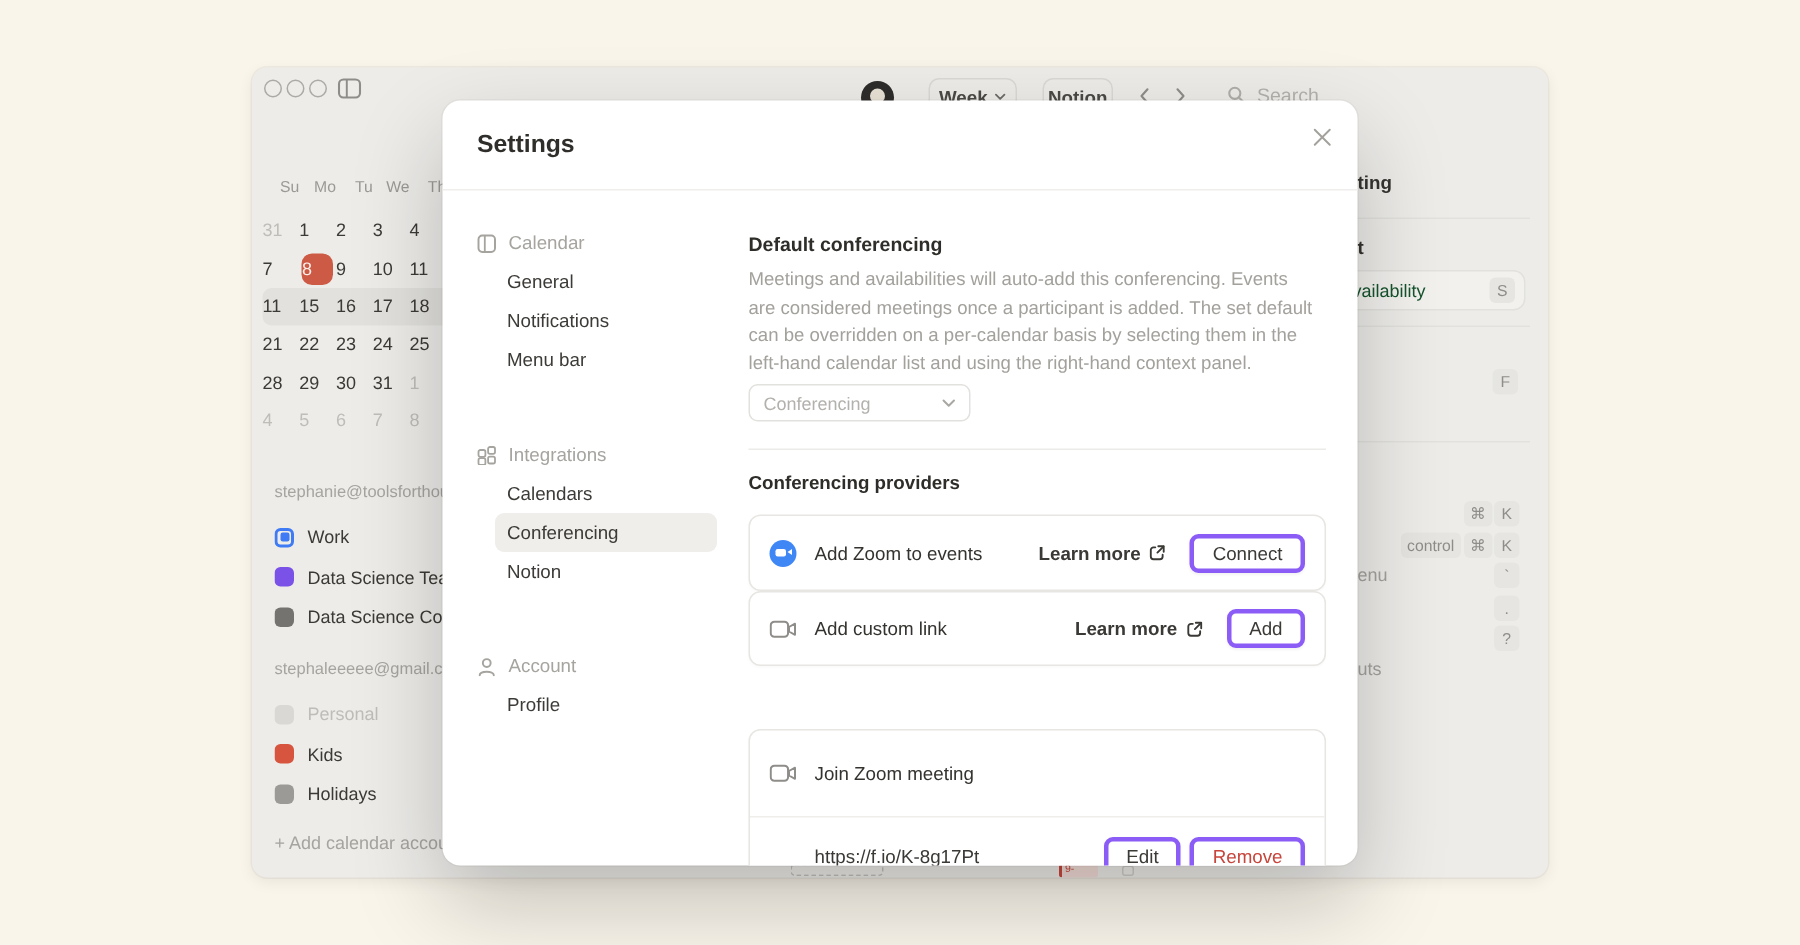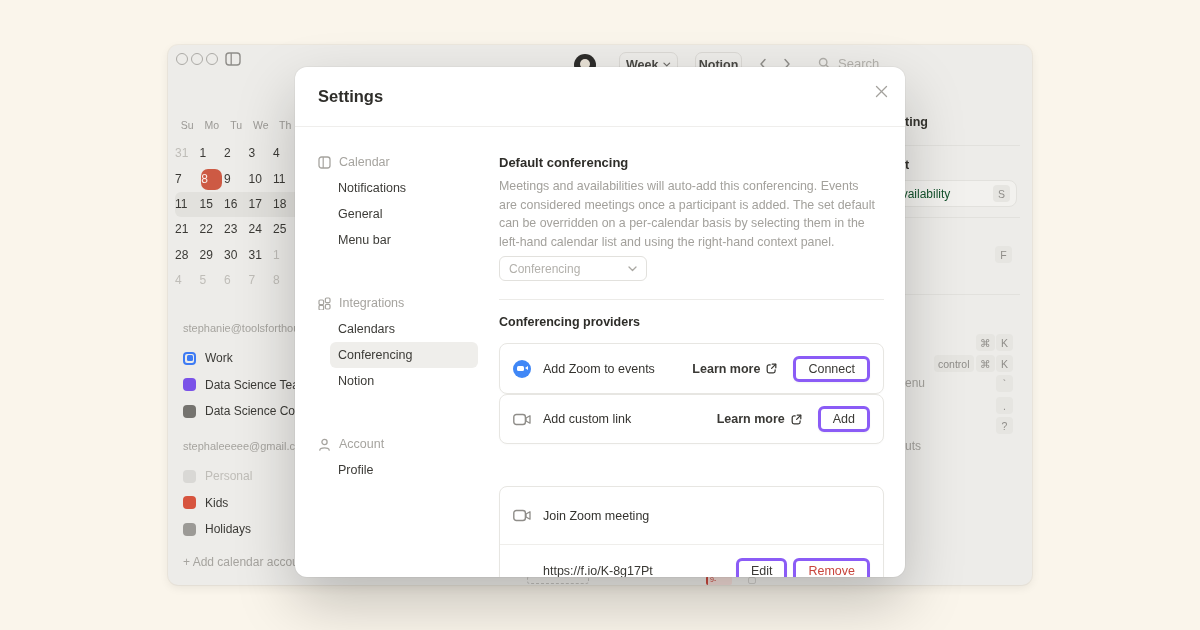--- a/index.html
+++ b/index.html
@@ -14,21 +14,21 @@
 
   
   .tl{position:absolute;top:8px;width:12px;height:12px;border-radius:50%;
     border:1.5px solid #ACAAA6;background:transparent}
   .tl1{left:8px}.tl2{left:23px}.tl3{left:38px}
   .sb-toggle{position:absolute;left:57px;top:7px;width:16px;height:14px;color:#8F8D89}
 
   
   .mini-cal{position:absolute;left:7px;top:64px;width:123px}
   .cal-head{display:grid;grid-template-columns:repeat(5,24.5px);height:32px;align-items:center}
-  .cal-hcell{text-align:center;font-size:10.5px;color:#9B9995}
+  .cal-hcell{text-align:right;font-size:10.5px;color:#9B9995}
   .cal-row{display:grid;grid-template-columns:repeat(5,24.5px);height:25.4px;align-items:center;position:relative}
   .cal-row.selweek{background:#E2E1DD;border-radius:6px;width:130px}
   .cal-cell{text-align:left;font-size:12px;color:#3B3A36;font-weight:500;height:21px;line-height:21px;cursor:default}
   .cal-cell.muted{color:#BFBDB8;font-weight:400}
   .cal-cell.today{background:var(--accent-red,#CD5A44);color:#FBEFEA;border-radius:7px;width:21px;margin:0 auto}
 
   
   .account{position:absolute;left:15px;width:270px;white-space:nowrap;overflow:hidden}
   .acct-email{height:20px;line-height:20px;font-size:11px;color:#A6A49F;margin-bottom:7px}
   .cal-item{display:flex;align-items:center;height:26.5px;gap:9px;cursor:default}
@@ -291,22 +291,22 @@
   <div class="mnav">
       <div class="nav-header">
         <span class="nav-icon">
           <svg width="13" height="13" viewBox="0 0 13 13">
             <rect x="1" y="1" width="11" height="11" rx="2.5" fill="none" stroke="#A6A49F" stroke-width="1.3"></rect>
             <line x1="5.2" y1="1" x2="5.2" y2="12" stroke="#A6A49F" stroke-width="1.2"></line>
           </svg>
         </span>
         <span>Calendar</span>
       </div>
+      <div class="nav-item">General</div>
       <div class="nav-item">Notifications</div>
-      <div class="nav-item">General</div>
       <div class="nav-item">Menu bar</div>
       <div class="nav-header gap">
         <span class="nav-icon">
           <svg width="13" height="13" viewBox="0 0 13 13">
             <rect x="1" y="3" width="4.6" height="4.6" rx="1.2" fill="none" stroke="#A6A49F" stroke-width="1.2"></rect>
             <rect x="7.4" y="1" width="4.6" height="4.6" rx="1.2" fill="none" stroke="#A6A49F" stroke-width="1.2"></rect>
             <rect x="1" y="8.4" width="4.6" height="4.6" rx="1.2" fill="none" stroke="#A6A49F" stroke-width="1.2"></rect>
             <rect x="7.4" y="7.4" width="4.6" height="4.6" rx="1.2" fill="none" stroke="#A6A49F" stroke-width="1.2"></rect>
           </svg>
         </span>

